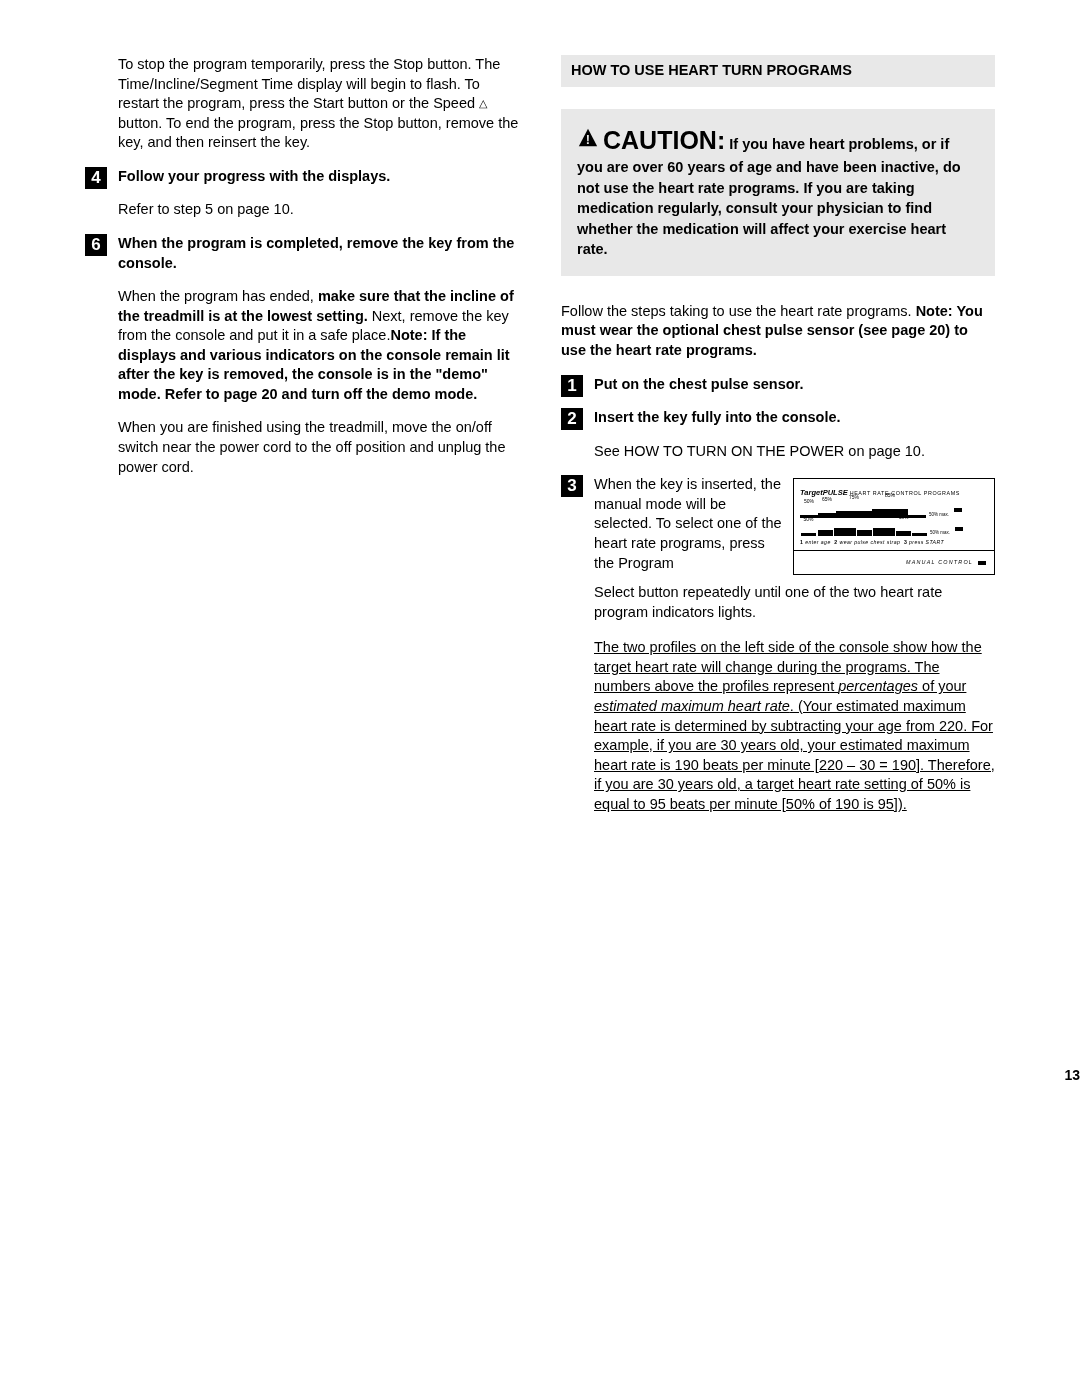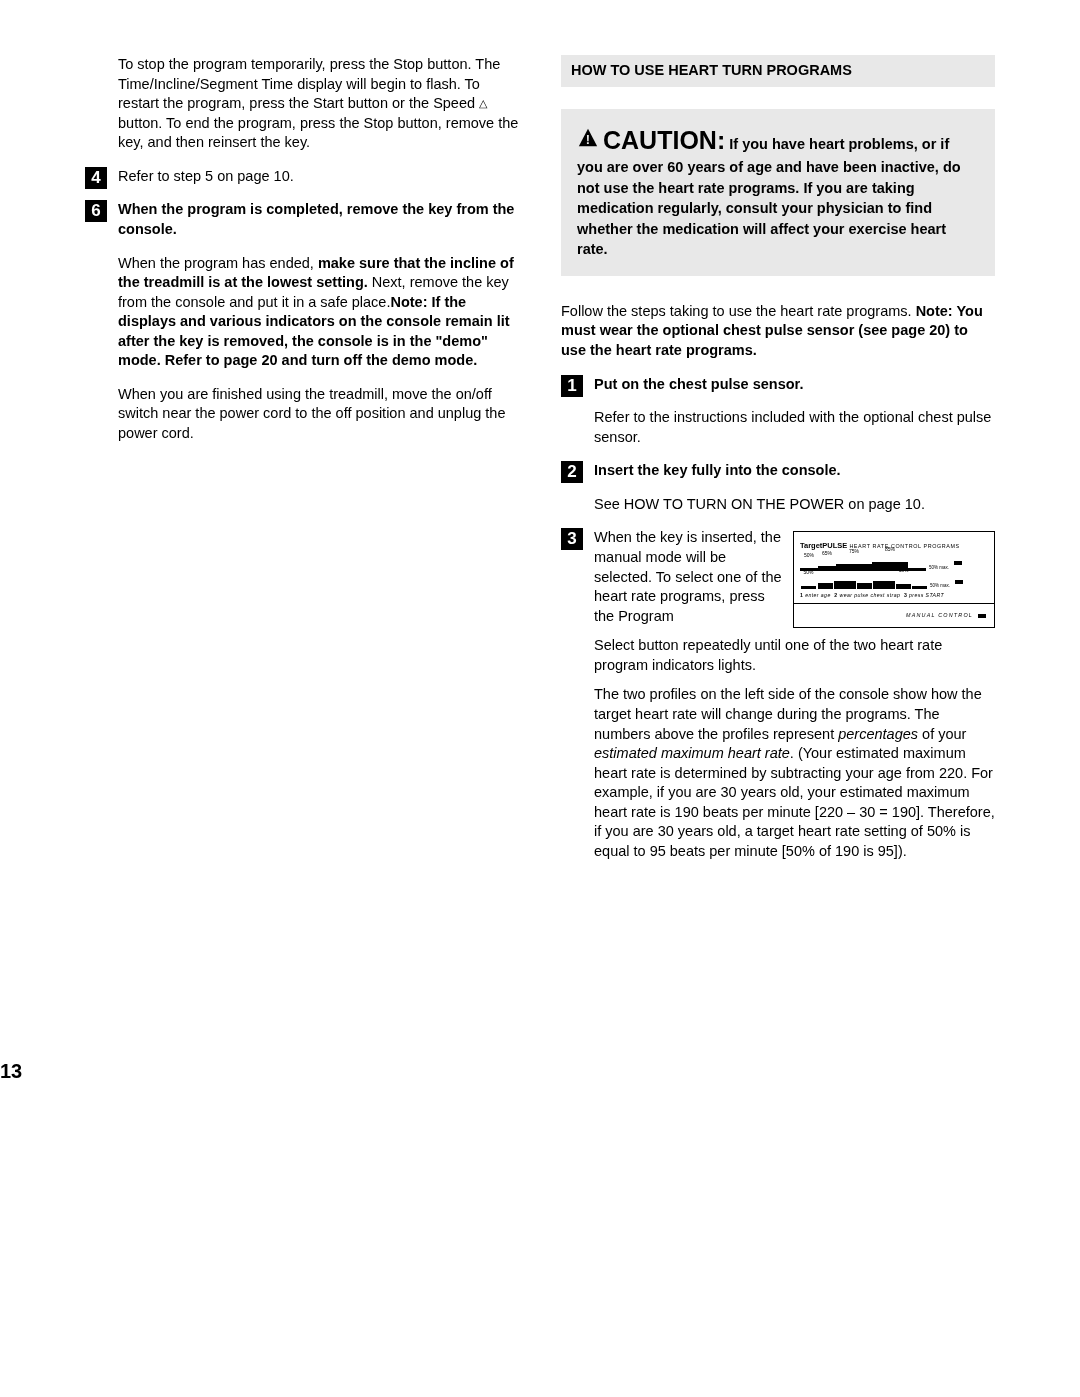--- a/index.html
+++ b/index.html
@@ -99,21 +99,21 @@
     box-sizing: border-box;
   }
   .console-top {
     padding: 9px 6px 4px 6px;
     border-bottom: 1px solid #000;
   }
   .console-title {
     font-size: 7.2px;
     margin-bottom: 4px;
   }
-  .console-title .tp { font-weight: bold; font-size: 7.5px; }
+  .console-title .tp { font-style: italic; font-weight: bold; font-size: 7.5px; }
   .console-title .sub { letter-spacing: 0.6px; font-size: 5.4px; }
   .profile-row {
     display: flex;
     align-items: flex-end;
     gap: 0;
     margin-bottom: 3px;
   }
   .pct-label {
     font-size: 5px;
     width: 17px;
@@ -151,41 +151,42 @@
   .manual-label {
     font-style: italic;
     letter-spacing: 1.2px;
     font-size: 5.4px;
   }
   .page-number {
     position: absolute;
     bottom: 40px;
     left: 0;
     right: 0;
-    text-align: left;
-    font-weight: bold;
-    font-size: 20px;
+    text-align: right;
+    font-weight: bold;
+    font-size: 14px;
   }
   .bold { font-weight: bold; }
   .italic { font-style: italic; }
   .clear { clear: both; }
 </style>
 </head>
 <body>
 
 <div class="page">
   <div class="columns">
 
     <div class="col">
       <p class="indent">
         To stop the program temporarily, press the Stop button. The Time/Incline/Segment Time display will begin to flash. To restart the program, press the Start button or the Speed <span class="triangle-char">△</span> button. To end the program, press the Stop button, remove the key, and then reinsert the key.
       </p>
 
       <div class="step">
         <div class="step-num">4</div>
+        <span class="step-title">Follow your progress with the displays.</span>
         <p>Refer to step 5 on page 10.</p>
       </div>
 
       <div class="step">
         <div class="step-num">5</div>
       </div>
 
       <div class="step">
         <div class="step-num">6</div>
         <span class="step-title">When the program is completed, remove the key from the console.</span>
@@ -211,21 +212,20 @@
         </span>
       </div>
 
       <p>
         <span>Follow the steps taking to use the heart rate programs. </span><span class="bold">Note: You must wear the optional chest pulse sensor (see page 20) to use the heart rate programs.</span>
       </p>
 
       <div class="step">
         <div class="step-num">1</div>
         <span class="step-title">Put on the chest pulse sensor.</span>
-        <p>Refer to the instructions included with the optional chest pulse sensor.</p>
       </div>
 
       <div class="step">
         <div class="step-num">2</div>
         <span class="step-title">Insert the key fully into the console.</span>
         <p>See HOW TO TURN ON THE POWER on page 10.</p>
       </div>
 
       <div class="step">
         <div class="step-num">3</div>
@@ -307,21 +307,21 @@
               <span class="manual-label">MANUAL CONTROL</span>
               <div class="led" style="margin-left:0;"></div>
             </div>
           </div>
 
           <span>When the key is inserted, the manual mode will be selected. To select one of the heart rate programs, press the Program</span>
           <div class="clear"></div>
           <span>Select button repeatedly until one of the two heart rate program indicators lights.</span>
         </div>
 
-        <p style="margin-top:10px;">
+        <p style="margin-top:16px;text-decoration:underline;">
           <span>The two profiles on the left side of the console show how the target heart rate will change during the programs. The numbers above the profiles represent </span><span class="italic">percentages</span><span> of your </span><span class="italic">estimated maximum heart rate</span><span>. (Your estimated maximum heart rate is determined by subtracting your age from 220. For example, if you are 30 years old, your estimated maximum heart rate is 190 beats per minute [220 – 30 = 190]. Therefore, if you are 30 years old, a target heart rate setting of 50% is equal to 95 beats per minute [50% of 190 is 95]).</span>
         </p>
       </div>
     </div>
 
   </div>
 
   <div class="page-number">13</div>
 </div>
 

